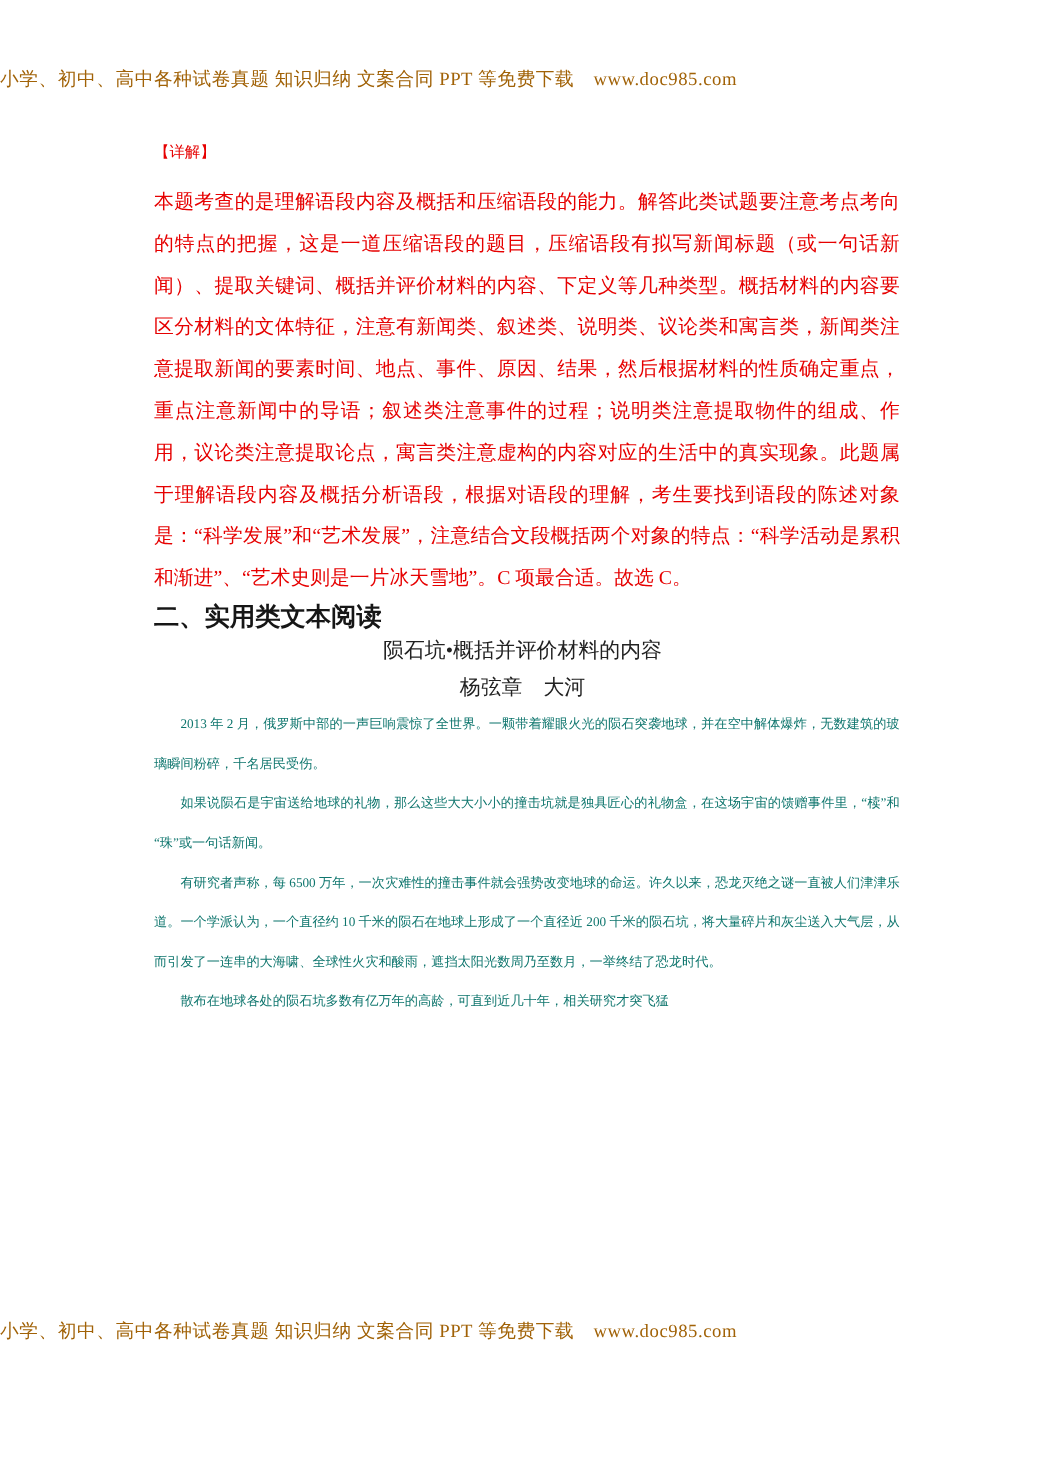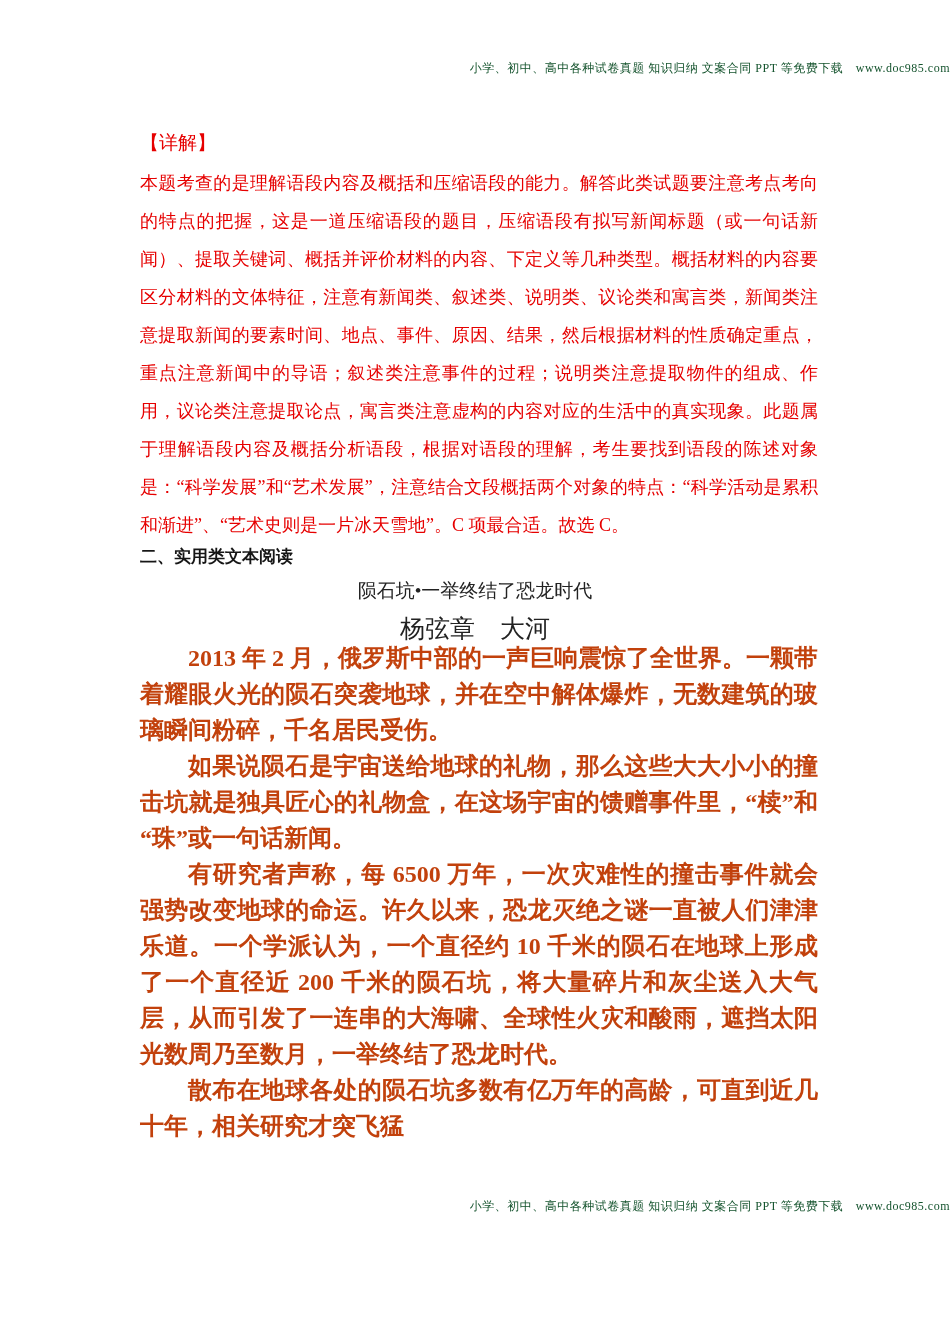--- a/index.html
+++ b/index.html
@@ -13,108 +13,107 @@
     height: 1344px;
     background: #ffffff;
     overflow: hidden;
     font-family: "Liberation Serif", "DejaVu Serif", serif;
   }
   .running-head,
   .running-foot {
     position: absolute;
     left: 0;
     right: 0;
-    text-align: right;
-    font-size: 12px;
+    text-align: left;
+    font-size: 17px;
     letter-spacing: 0.5px;
-    color: #14532d;
+    color: #a16207;
     white-space: pre;
   }
   .running-head { top: 60px; }
   .running-foot { top: 1198px; }
 
   .detail-label {
     position: absolute;
     top: 130px;
     left: 140px;
-    font-size: 19px;
+    font-size: 14px;
     font-weight: normal;
   }
   .detail-body {
     position: absolute;
     top: 164px;
     left: 140px;
     width: 678px;
     font-size: 18px;
     line-height: 38px;
     text-align: justify;
     text-justify: inter-ideograph;
     font-family: Liberation Serif, serif;
   }
   .red-text { color: #e60000; }
 
   .section-heading {
     position: absolute;
     top: 545px;
     left: 140px;
-    font-size: 17px;
+    font-size: 23px;
     font-weight: bold;
     color: #161616;
   }
   .article-title {
     position: absolute;
     top: 578px;
     left: 0;
     right: 0;
     text-align: center;
     font-size: 19px;
     color: #222222;
   }
   .article-authors {
     position: absolute;
     top: 612px;
     left: 0;
     right: 0;
     text-align: center;
-    font-size: 25px;
+    font-size: 19px;
     color: #222222;
     white-space: pre;
   }
   .article-body {
     position: absolute;
     top: 640px;
     left: 140px;
     width: 678px;
-    font-size: 24px;
+    font-size: 12px;
     line-height: 36px;
-    color: #c2410c;
+    color: #0f766e;
     text-align: justify;
     text-justify: inter-ideograph;
-    font-weight: bold;
   }
   .article-body p {
     margin: 0;
     padding: 0;
     text-indent: 2em;
   }
 </style>
 </head>
 <body>
 
 <div class="page">
 
   <div class="running-head">小学、初中、高中各种试卷真题 知识归纳 文案合同 PPT 等免费下载　www.doc985.com</div>
 
   <div class="detail-label red-text">【详解】</div>
 
   <div class="detail-body red-text">本题考查的是理解语段内容及概括和压缩语段的能力。解答此类试题要注意考点考向的特点的把握，这是一道压缩语段的题目，压缩语段有拟写新闻标题（或一句话新闻）、提取关键词、概括并评价材料的内容、下定义等几种类型。概括材料的内容要区分材料的文体特征，注意有新闻类、叙述类、说明类、议论类和寓言类，新闻类注意提取新闻的要素时间、地点、事件、原因、结果，然后根据材料的性质确定重点，重点注意新闻中的导语；叙述类注意事件的过程；说明类注意提取物件的组成、作用，议论类注意提取论点，寓言类注意虚构的内容对应的生活中的真实现象。此题属于理解语段内容及概括分析语段，根据对语段的理解，考生要找到语段的陈述对象是：“科学发展”和“艺术发展”，注意结合文段概括两个对象的特点：“科学活动是累积和渐进”、“艺术史则是一片冰天雪地”。C 项最合适。故选 C。</div>
 
   <div class="section-heading">二、实用类文本阅读</div>
 
-  <div class="article-title">陨石坑•一举终结了恐龙时代</div>
+  <div class="article-title">陨石坑•概括并评价材料的内容</div>
 
   <div class="article-authors">杨弦章　大河</div>
 
   <div class="article-body">
     <p>2013 年 2 月，俄罗斯中部的一声巨响震惊了全世界。一颗带着耀眼火光的陨石突袭地球，并在空中解体爆炸，无数建筑的玻璃瞬间粉碎，千名居民受伤。</p>
     <p>如果说陨石是宇宙送给地球的礼物，那么这些大大小小的撞击坑就是独具匠心的礼物盒，在这场宇宙的馈赠事件里，“椟”和“珠”或一句话新闻。</p>
     <p>有研究者声称，每 6500 万年，一次灾难性的撞击事件就会强势改变地球的命运。许久以来，恐龙灭绝之谜一直被人们津津乐道。一个学派认为，一个直径约 10 千米的陨石在地球上形成了一个直径近 200 千米的陨石坑，将大量碎片和灰尘送入大气层，从而引发了一连串的大海啸、全球性火灾和酸雨，遮挡太阳光数周乃至数月，一举终结了恐龙时代。</p>
     <p>散布在地球各处的陨石坑多数有亿万年的高龄，可直到近几十年，相关研究才突飞猛</p>
   </div>
 

